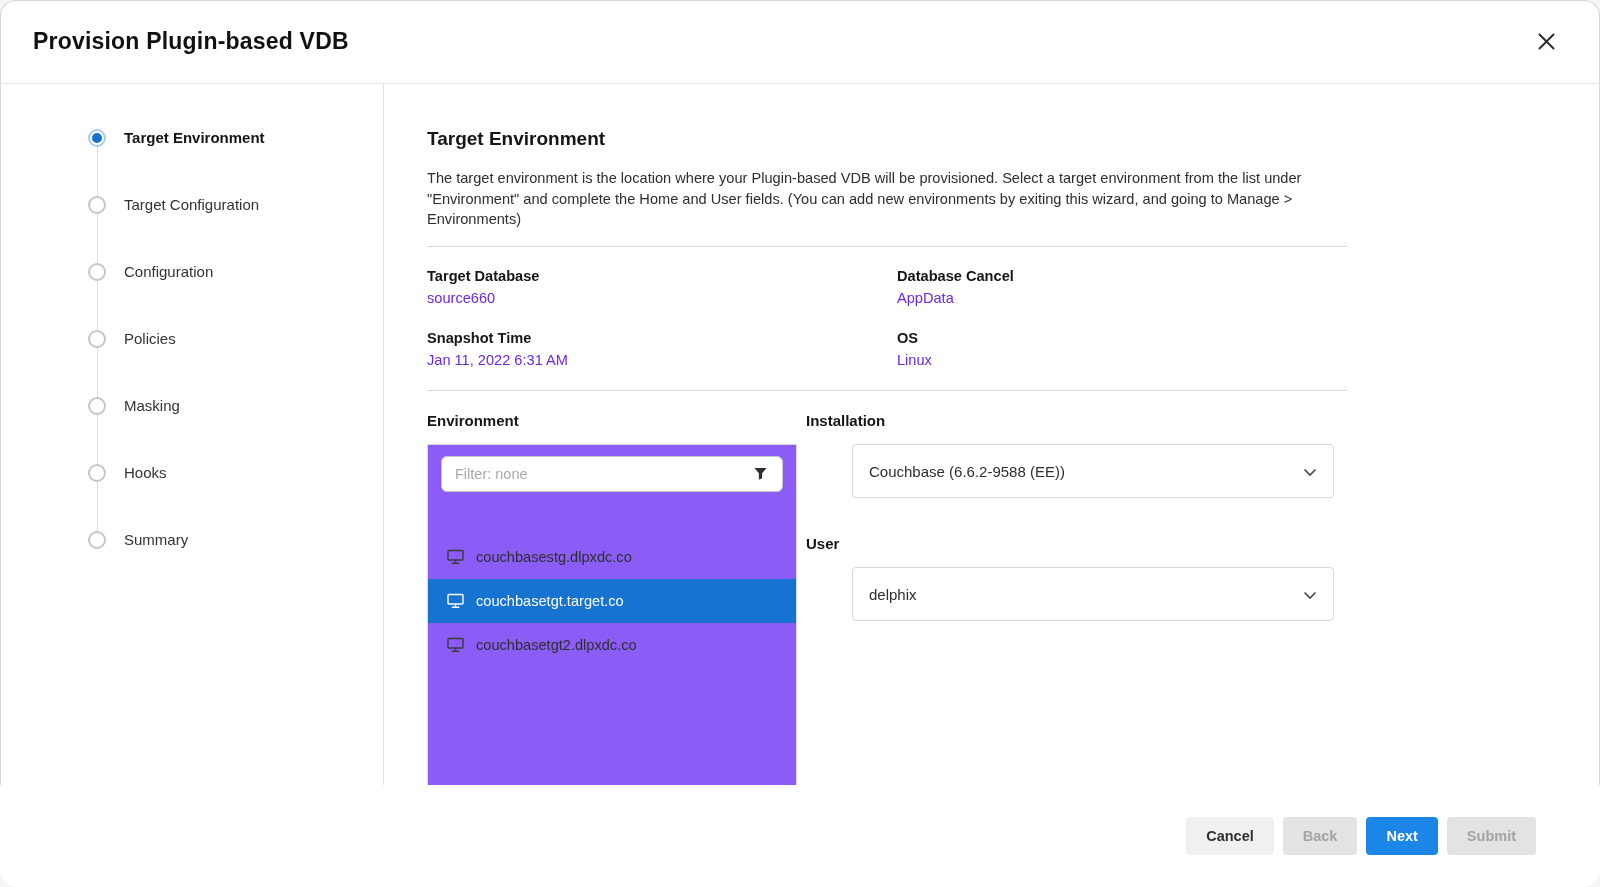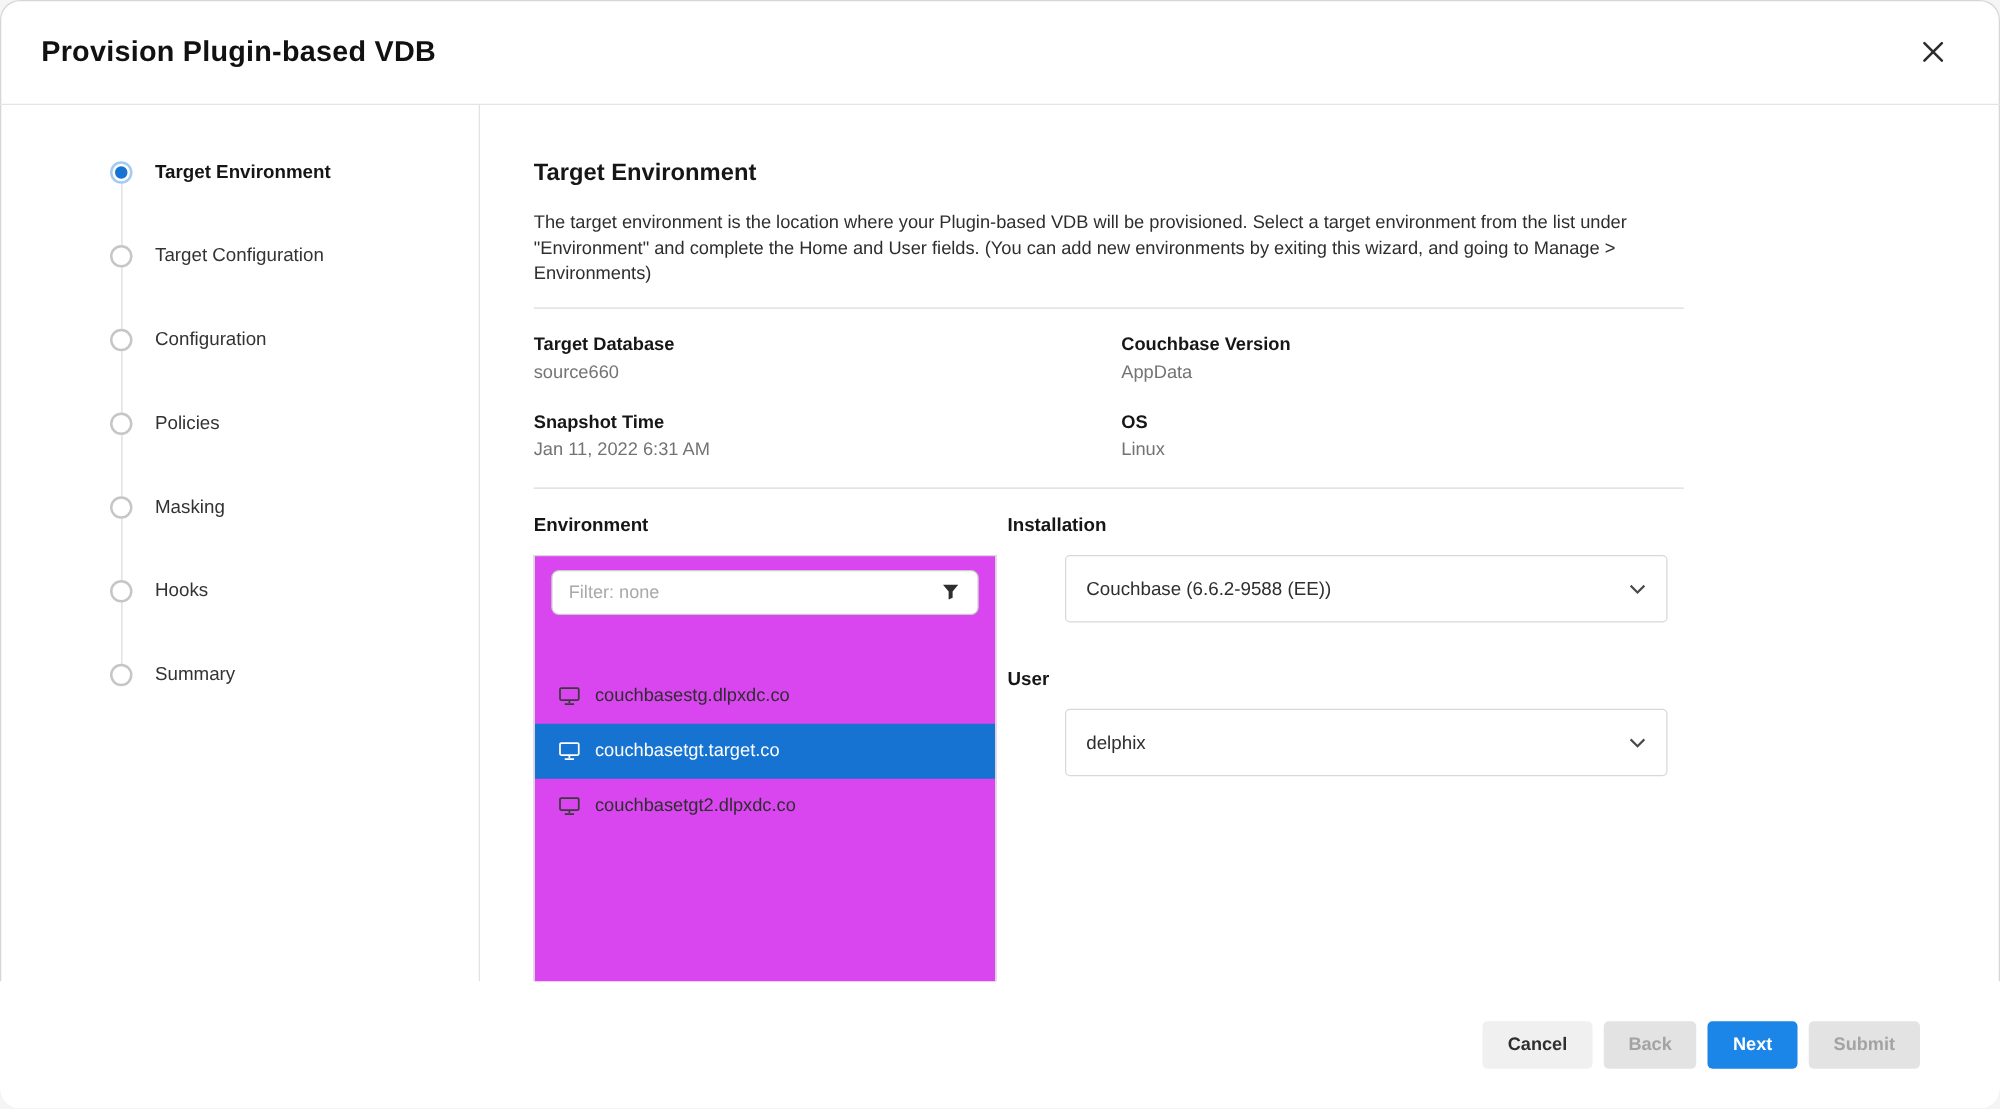--- a/index.html
+++ b/index.html
@@ -40,25 +40,25 @@
   .step.active .step-label { font-weight: 700; color: #151515; }
   
   .main { flex: 1; padding: 44px 0 0 43px; }
   .main-inner { width: 920px; }
   .page-title { font-size: 19px; font-weight: 700; color: #161616; margin-bottom: 18px; }
   .desc { font-size: 14.6px; line-height: 1.42; color: #2e2e2e; margin-bottom: 16px; }
   .divider { border: none; border-top: 1px solid #dadada; }
   .info-grid { display: grid; grid-template-columns: 470px 1fr; padding: 9px 0 10px; }
   .info-cell { padding: 12px 0; }
   .info-label { font-weight: 700; font-size: 14.6px; color: #161616; }
-  .info-value { font-size: 14.6px; color: #737373; margin-top: 6px; }
+  .info-value { font-size: 14.6px; color: #6d28d9; margin-top: 6px; }
   .selectors { display: grid; grid-template-columns: 370px 528px; column-gap: 9px; margin-top: 21px; }
   .field-label { font-weight: 700; font-size: 15px; color: #161616; margin-bottom: 15px; }
   
-  .env-box { border: 1px solid #d8d8d8; height: 380px; background: #d946ef; }
+  .env-box { border: 1px solid #d8d8d8; height: 380px; background: #8b5cf6; }
   .filter-wrap { position: relative; padding: 11px 13px; }
   .filter-input {
     width: 100%; height: 36px; border: 1px solid #c9c9c9; border-radius: 6px;
     padding: 0 40px 0 13px; font-size: 14.5px; font-family: inherit; color: #2e2e2e;
   }
   .filter-input::placeholder { color: #a9a9a9; }
   .funnel { position: absolute; right: 28px; top: 21px; }
   .env-list { margin-top: 32px; }
   .env-item {
     height: 44px; display: flex; align-items: center; gap: 12px;
@@ -144,21 +144,21 @@
         <p class="desc">The target environment is the location where your Plugin-based VDB will be provisioned. Select a target environment from the list under "Environment" and complete the Home and User fields. (You can add new environments by exiting this wizard, and going to Manage &gt; Environments)</p>
 
         <hr class="divider">
 
         <div class="info-grid">
           <div class="info-cell">
             <div class="info-label">Target Database</div>
             <div class="info-value">source660</div>
           </div>
           <div class="info-cell">
-            <div class="info-label">Couchbase Version</div>
+            <div class="info-label">Database Cancel</div>
             <div class="info-value">AppData</div>
           </div>
           <div class="info-cell">
             <div class="info-label">Snapshot Time</div>
             <div class="info-value">Jan 11, 2022 6:31 AM</div>
           </div>
           <div class="info-cell">
             <div class="info-label">OS</div>
             <div class="info-value">Linux</div>
           </div>

